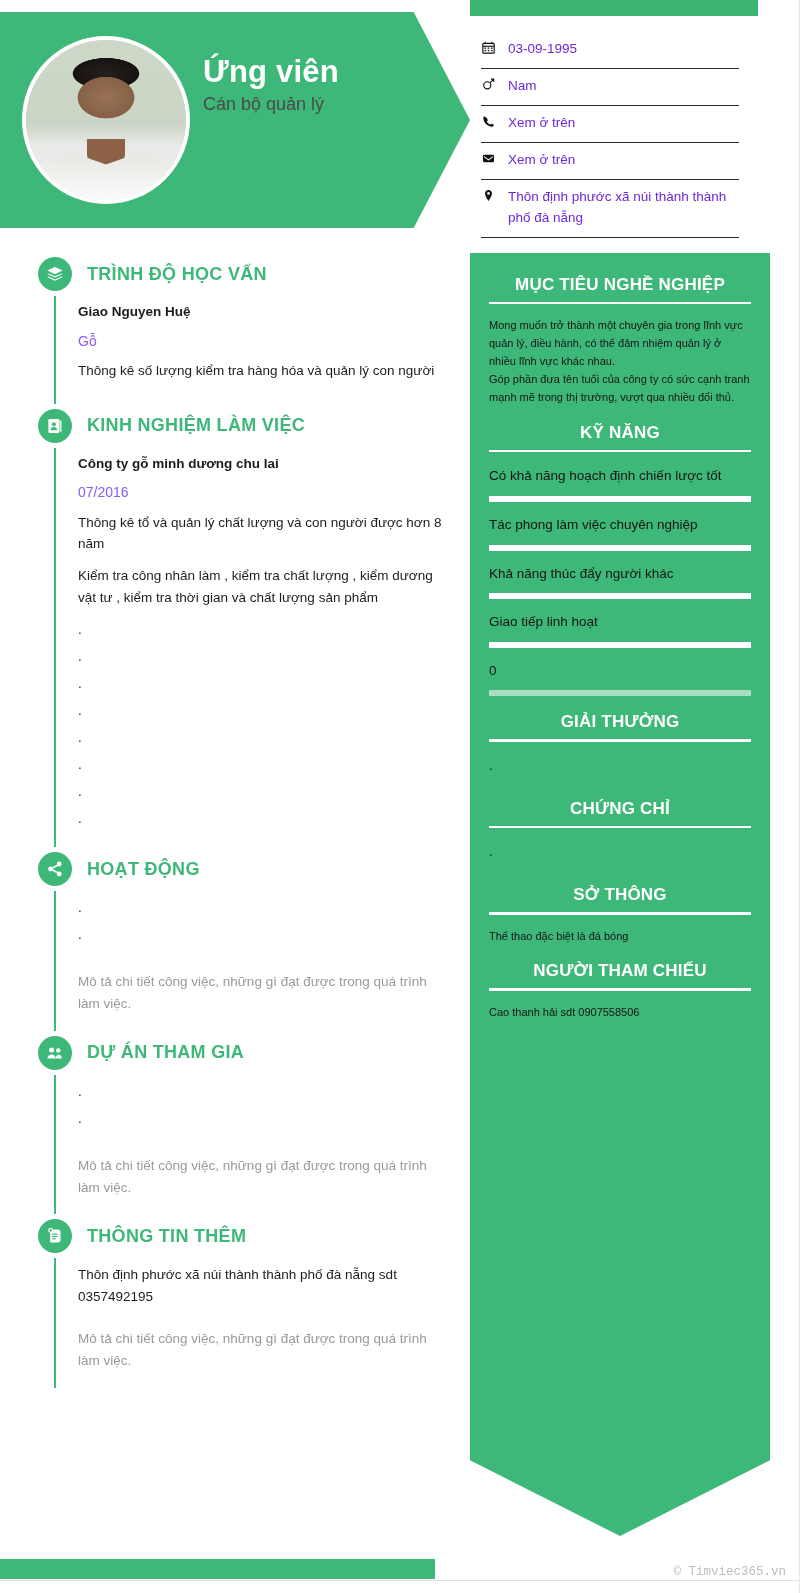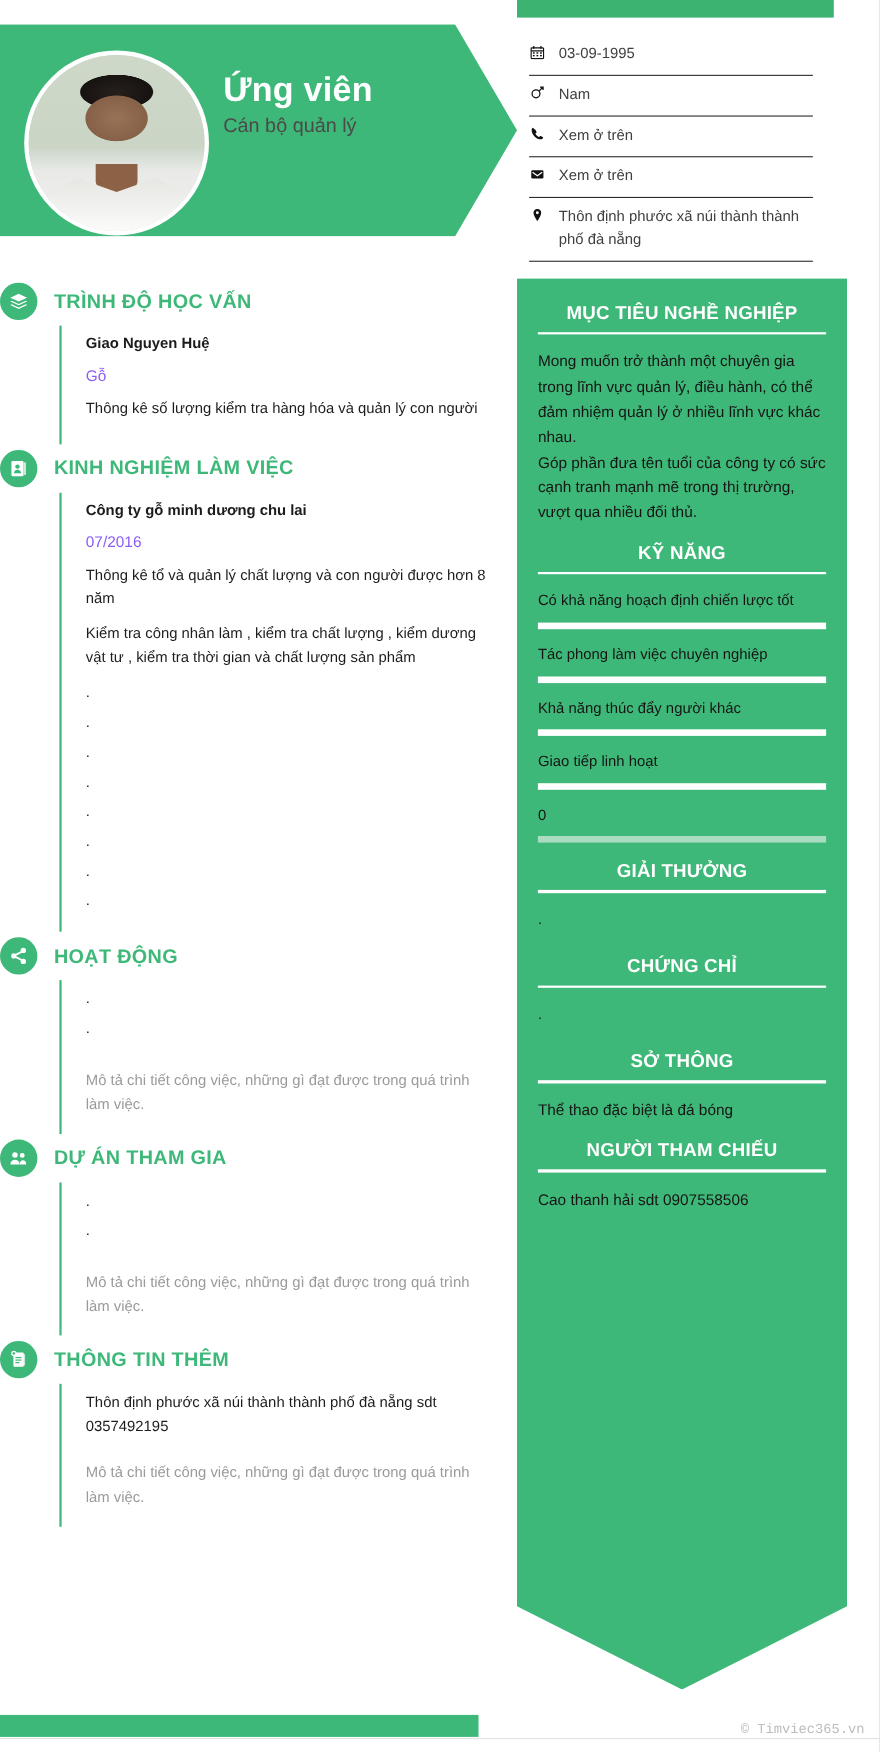--- a/index.html
+++ b/index.html
@@ -20,22 +20,22 @@
   
   .top-cap {
     position: absolute;
     left: 470px; top: 0; width: 288px; height: 16px;
     background: #3cb371;
   }
 
   
   .header-shape {
     position: absolute;
-    left: 0; top: 22px;
-    width: 470px; height: 193px;
+    left: 0; top: 12px;
+    width: 470px; height: 216px;
     background: #3eb878;
     clip-path: polygon(0 0, 88% 0, 100% 50%, 88% 100%, 0 100%);
     display: flex;
     align-items: center;
   }
   .avatar {
     position: absolute;
     left: 22px; top: 24px;
     width: 168px; height: 168px;
     border-radius: 50%;
@@ -83,21 +83,21 @@
     position: absolute;
     left: 481px; top: 32px; width: 258px;
   }
   .c-row {
     display: flex;
     align-items: flex-start;
     gap: 12px;
     padding: 7px 0 8px 0;
     border-bottom: 1.6px solid #2b2b2b;
     font-size: 13.5px;
-    color: #404040;
+    color: #6d28d9;
     line-height: 1.55;
   }
   .c-ico {
     width: 15px;
     flex: 0 0 15px;
     text-align: center;
     font-size: 13px;
     color: #101010;
     line-height: 1.5;
   }
@@ -106,20 +106,21 @@
   
   .left-col {
     position: absolute;
     left: 0; top: 252px; width: 470px;
   }
   .sec { position: relative; }
   .sec-head {
     display: flex;
     align-items: center;
     gap: 15px;
+    padding-left: 38px;
     height: 44px;
   }
   .sec-ico {
     width: 34px; height: 34px;
     flex: 0 0 34px;
     border-radius: 50%;
     background: #3eb878;
     display: flex; align-items: center; justify-content: center;
   }
   .sec-ico svg { display: block; }
@@ -188,21 +189,21 @@
     margin-top: 16px;
   }
   .p-title.first { margin-top: 4px; }
   .p-rule {
     height: 2.4px;
     background: #ffffff;
     margin: 0 0 13px 0;
   }
   .p-text {
     color: #151515;
-    font-size: 14px;
+    font-size: 11px;
     line-height: 1.63;
   }
   .p-text.small-gap { margin-bottom: 0; }
 
   
   .skill { margin-bottom: 12px; }
   .skill-name {
     color: #151515;
     font-size: 13.5px;
     line-height: 1.6;

